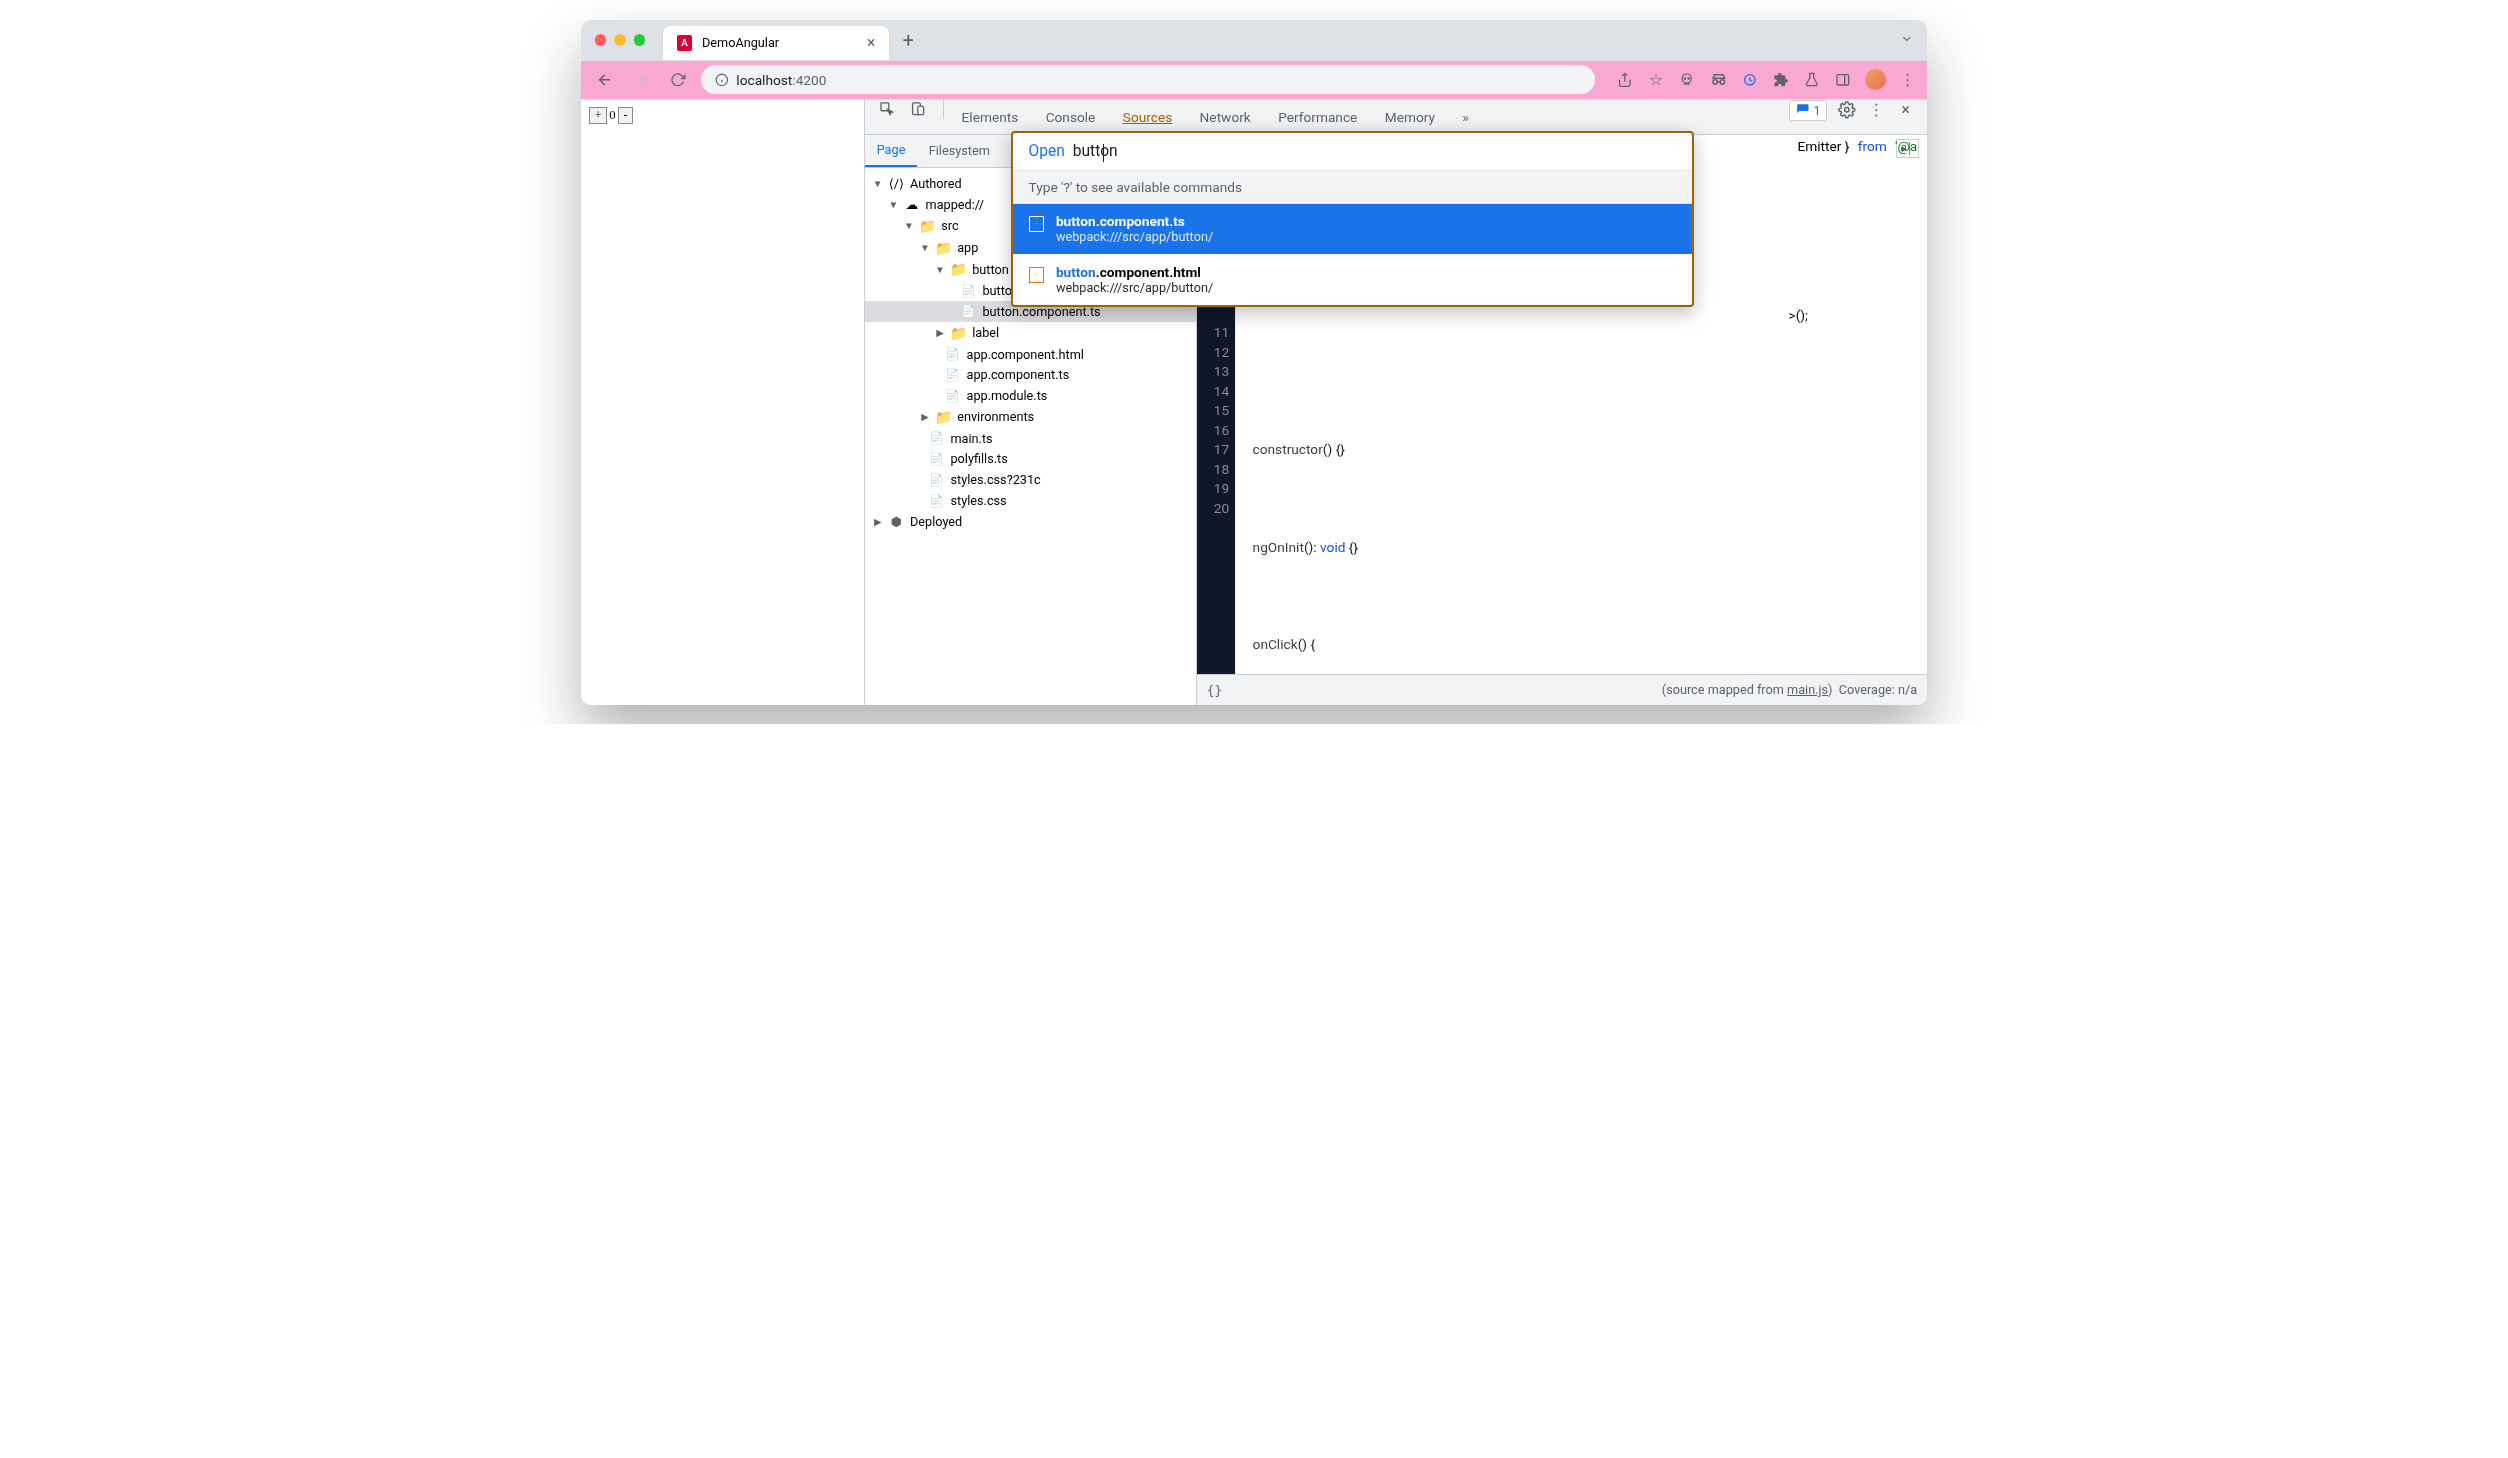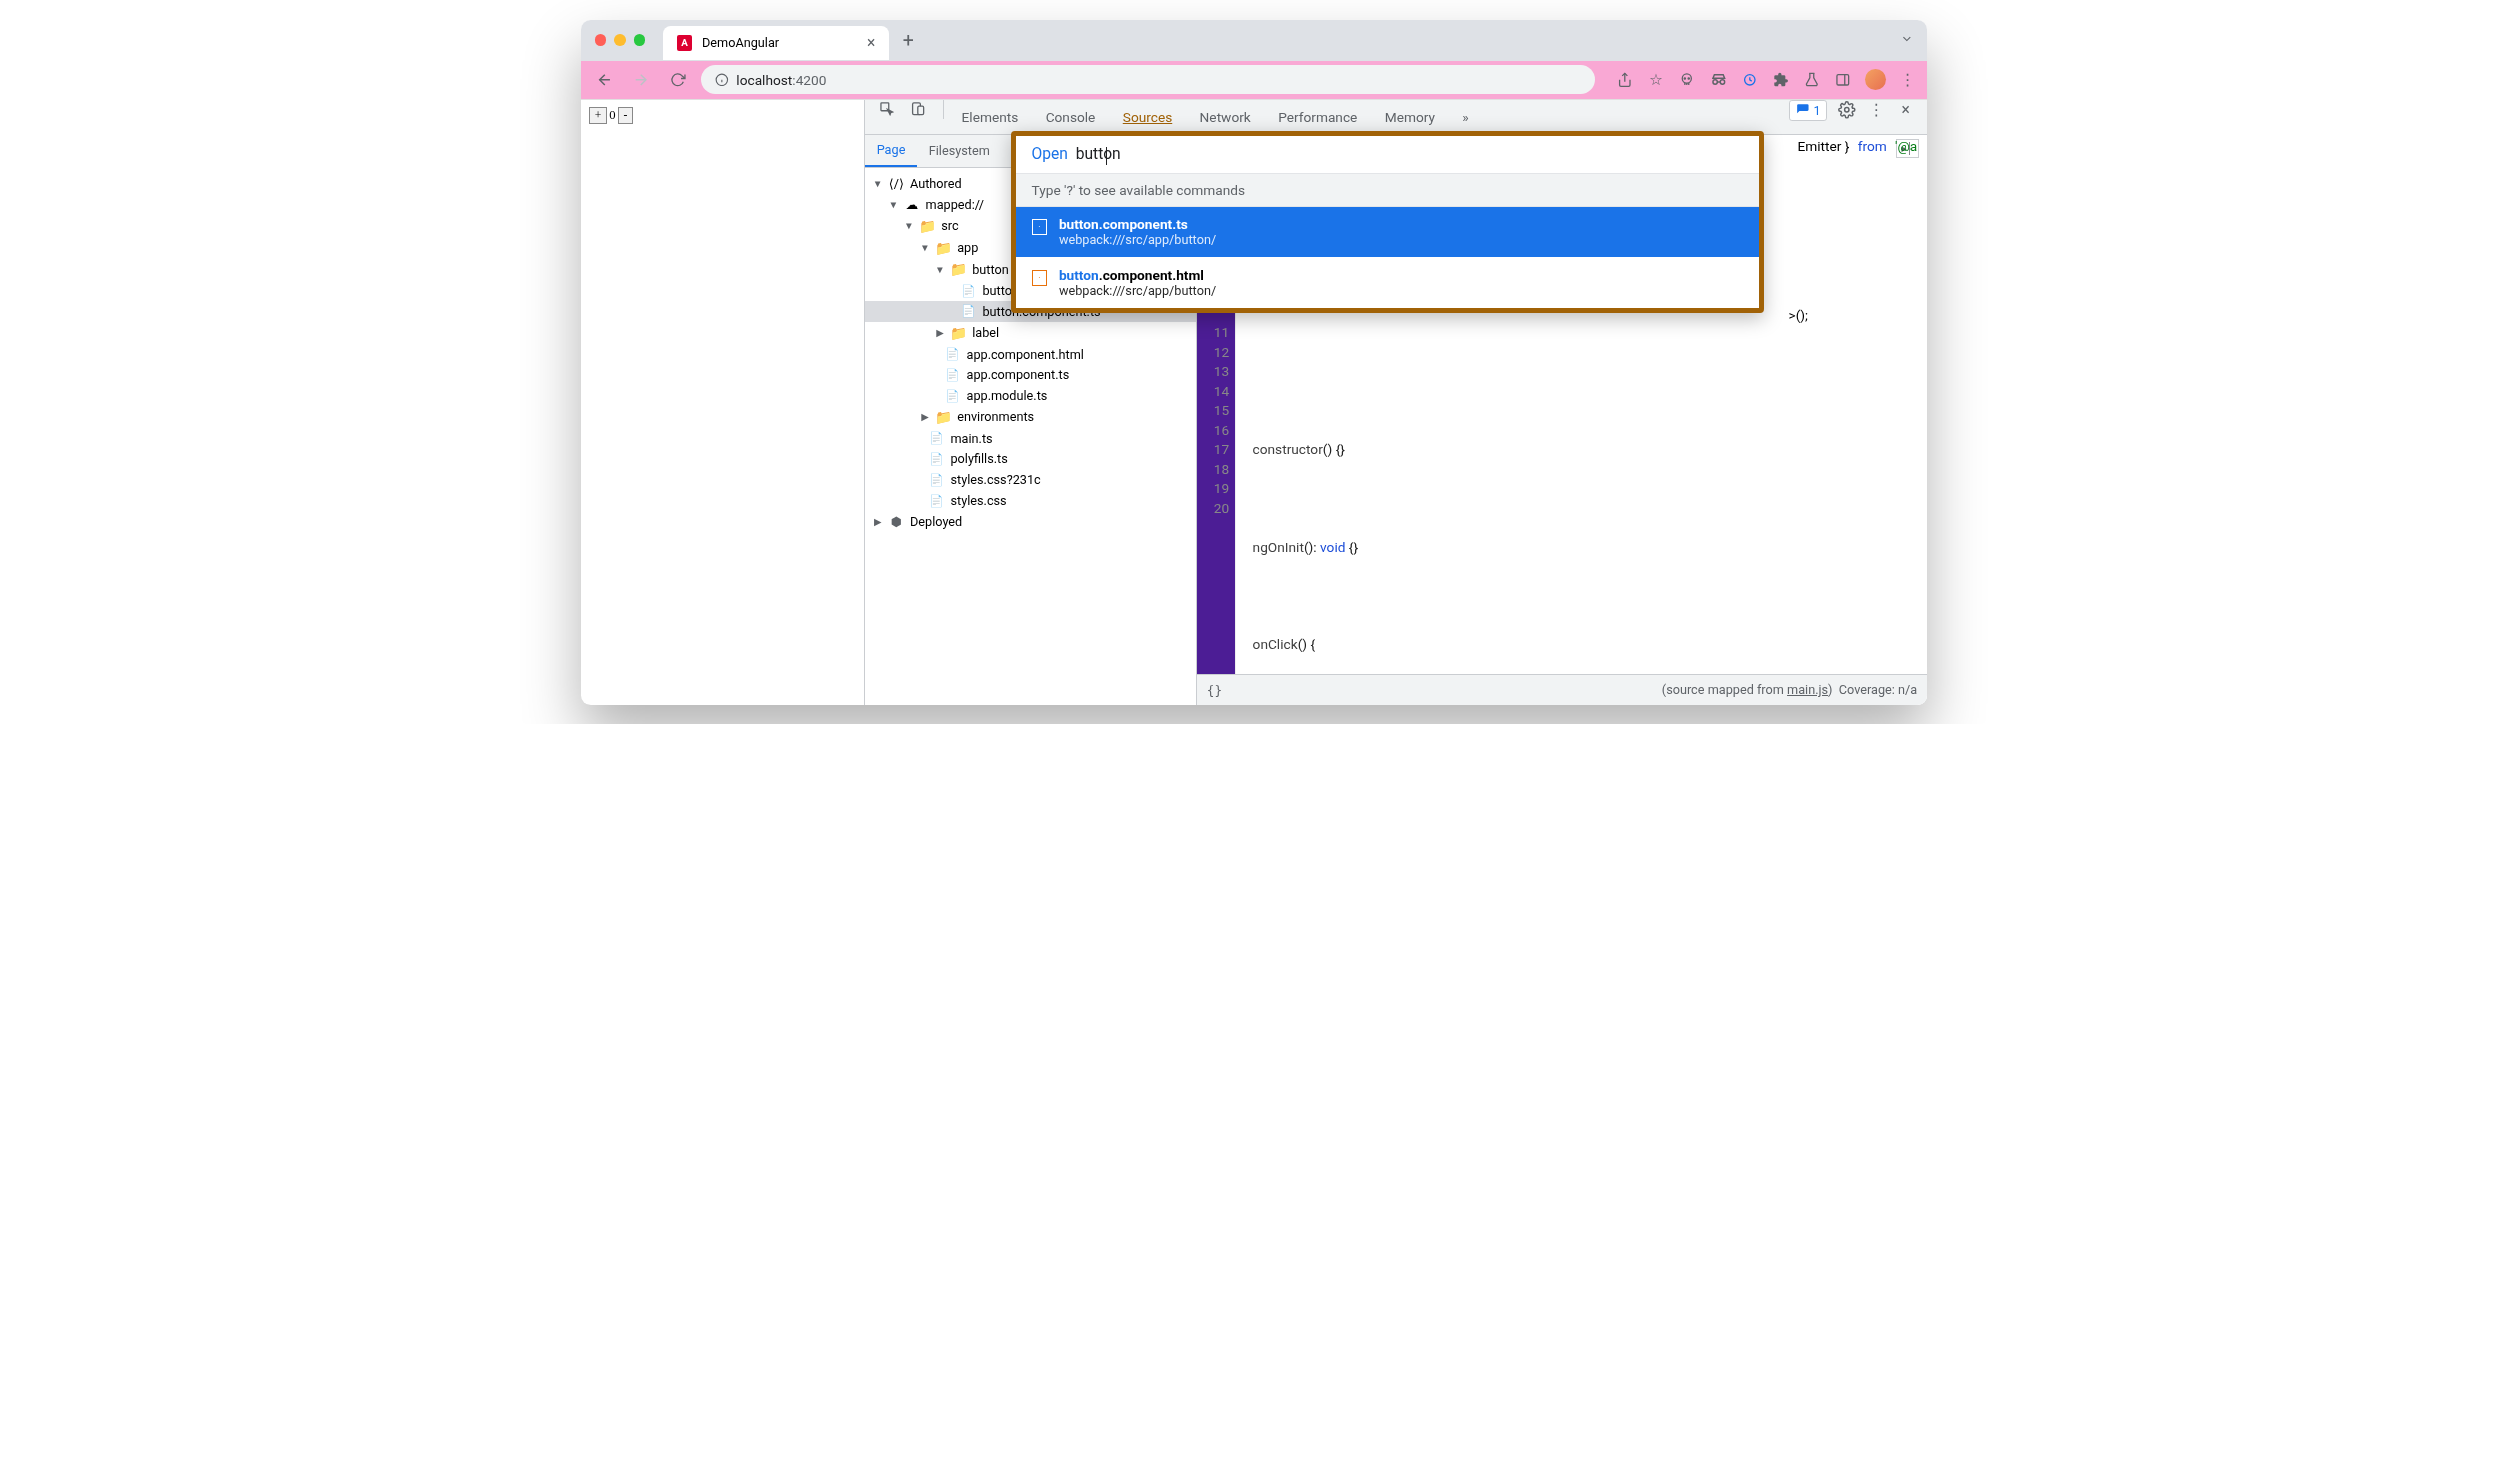--- a/index.html
+++ b/index.html
@@ -42,30 +42,30 @@
 .file-tree { flex: 1; overflow: auto; font-size: 12.7px; padding: 5.9px 0; }
 .ft-row { display: flex; align-items: center; gap: 5.9px; padding: 2.9px 0 2.9px 7.8px; cursor: pointer; white-space: nowrap; }
 .ft-row.selected { background: #dadce0; }
 .ft-caret { width: 9.8px; color: #5f6368; font-size: 9.8px; display: inline-flex; justify-content: center; }
 .ft-icon { display: inline-flex; align-items:center; justify-content:center; width: 15.6px; }
 .folder-icon { color: #e8710a; font-size: 13.7px; }
 .file-icon { color: #f9ab00; font-size: 11.7px; }
 .file-icon.purple { color: #a142f4; }
 .code-panel { flex: 1; display: flex; flex-direction: column; position: relative; }
 .code-area { flex: 1; display: flex; font-family: ui-monospace, Menlo, monospace; font-size: 13.7px; overflow: hidden; }
-.line-numbers { width: 39px; text-align: right; color: #888; padding: 3.9px 5.9px 0 0; line-height: 19.5px; background: #4c1d95; border-right: 1px solid #eee; }
+.line-numbers { width: 39px; text-align: right; color: #888; padding: 3.9px 5.9px 0 0; line-height: 19.5px; background: #0f172a; border-right: 1px solid #eee; }
 .code-text { padding: 3.9px 0 0 9.8px; line-height: 19.5px; color: #212121; white-space: pre; }
 .kw-purple { color: #404040; }
 .kw-red { color: #1d4ed8; }
 .kw-green { color: #067d17; }
 .code-footer { height: 31px; border-top: 1px solid #cacdd1; background: #f1f3f4; display: flex; align-items: center; font-size: 12.7px; color: #5f6368; padding: 0 9.8px; }
 .code-footer .braces { font-family: monospace; }
 .code-footer .right { margin-left: auto; }
 .code-footer .underline { text-decoration: underline; }
-.quick-open { position: absolute; top: 31px; left: 146px; width: 753px; background: #fff; border: 5px solid #a16207; border-radius: 3.9px; box-shadow: 0 5.9px 19.5px rgba(0,0,0,0.25); z-index: 100; overflow: hidden; }
+.quick-open { position: absolute; top: 31px; left: 146px; width: 683px; background: #fff; border: 2px solid #a16207; border-radius: 3.9px; box-shadow: 0 5.9px 19.5px rgba(0,0,0,0.25); z-index: 100; overflow: hidden; }
 .qo-header { padding: 9.8px 15.6px; font-size: 15.6px; display: flex; align-items: baseline; gap: 7.8px; }
 .qo-open { color: #1a73e8; }
 .qo-input { color: #202124; position: relative; }
 .qo-cursor::after { content: ''; position: absolute; right: 13.7px; top: 2px; width: 1px; height: 17.6px; background: #202124; }
 .qo-hint { padding: 7.8px 15.6px; background: #f1f3f4; font-size: 13.7px; color: #5f6368; border-top: 1px solid #e3e5e8; border-bottom: 1px solid #e3e5e8; }
 .qo-item { padding: 9.8px 15.6px; display: flex; gap: 11.7px; align-items: flex-start; cursor: pointer; }
 .qo-item.selected { background: #1a73e8; color: #fff; }
 .qo-item-icon { width: 15.6px; height: 15.6px; border: 1px solid currentColor; display: flex; align-items: center; justify-content: center; font-size: 8.8px; margin-top: 2.9px; flex-shrink: 0; }
 .qo-item:not(.selected) .qo-item-icon { color: #e8710a; }
 .qo-item-text { font-size: 13.7px; }

